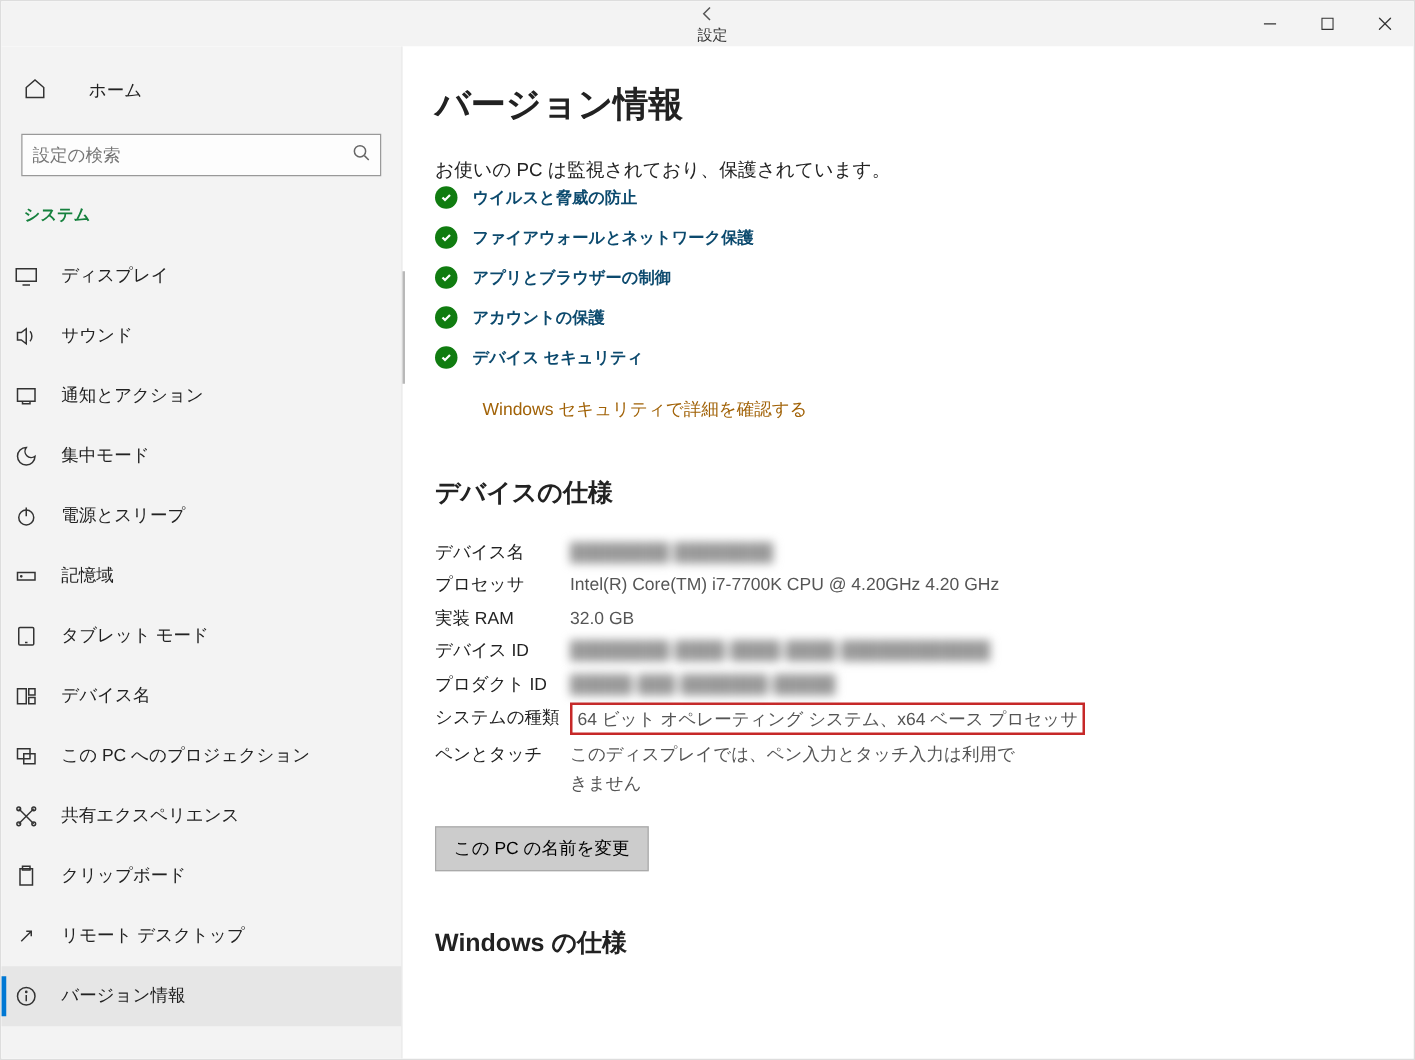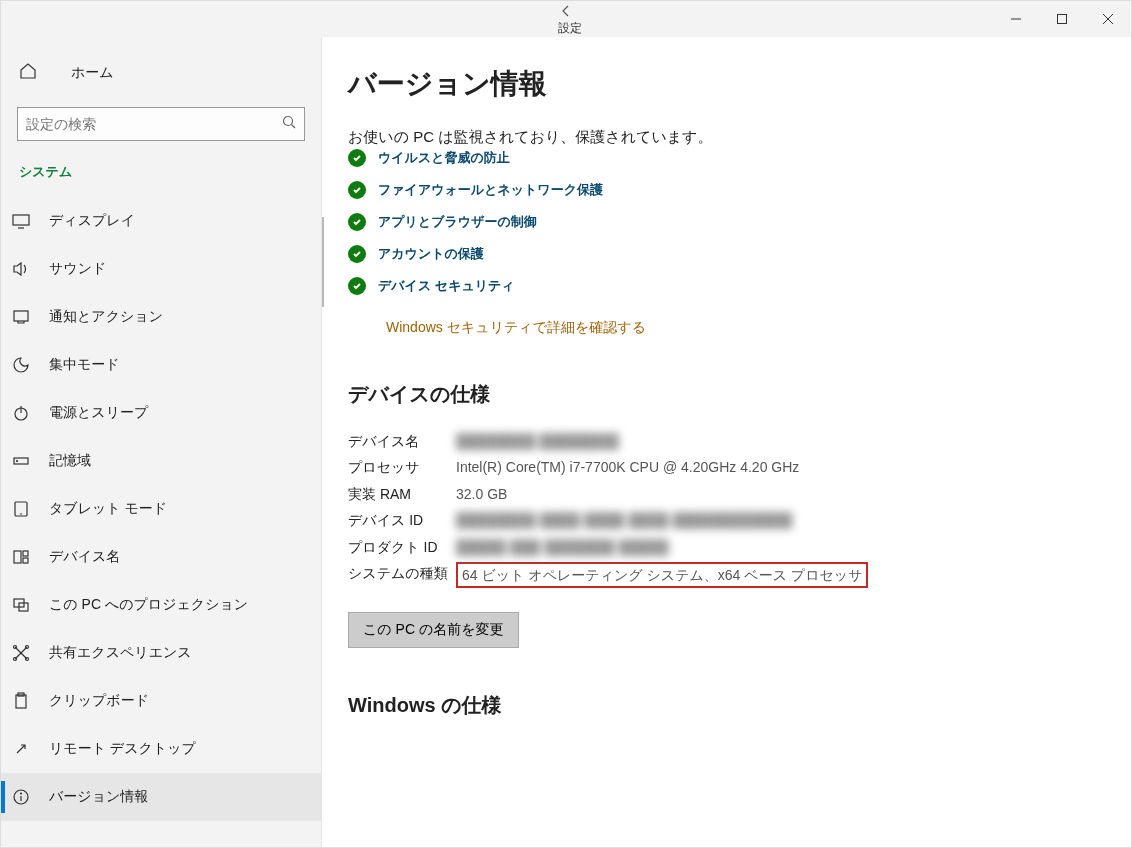--- a/index.html
+++ b/index.html
@@ -281,18 +281,22 @@
       <div class="spec-value blur">████████-████-████-████-████████████</div>
     </div>
     <div class="spec-row">
       <div class="spec-label">プロダクト ID</div>
       <div class="spec-value blur">█████-███-███████-█████</div>
     </div>
     <div class="spec-row">
       <div class="spec-label">システムの種類</div>
       <div class="spec-value"><span class="red-box">64 ビット オペレーティング システム、x64 ベース プロセッサ</span></div>
     </div>
+    <div class="spec-row">
+      <div class="spec-label">ペンとタッチ</div>
+      <div class="spec-value" style="max-width:360px">このディスプレイでは、ペン入力とタッチ入力は利用できません</div>
+    </div>
 
     <button class="rename-btn">この PC の名前を変更</button>
 
     <h2 class="section-title">Windows の仕様</h2>
   </div>
 </div>
 
 </body></html>

